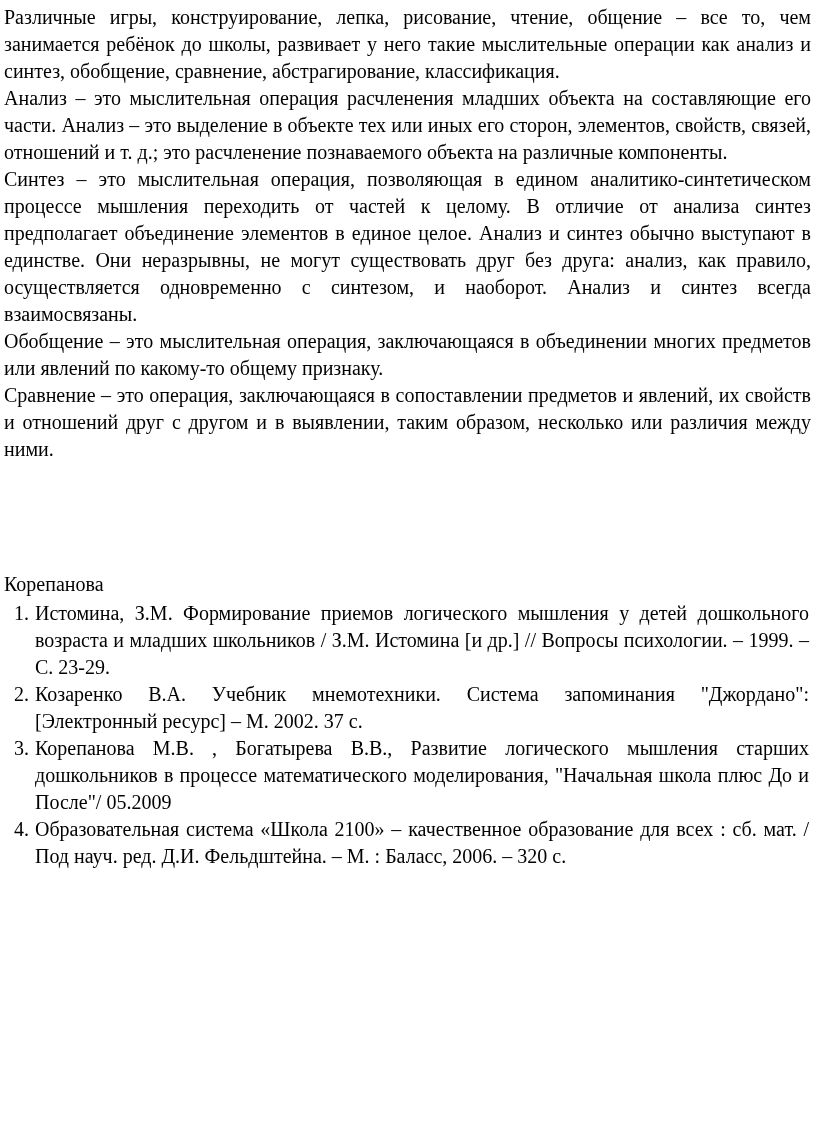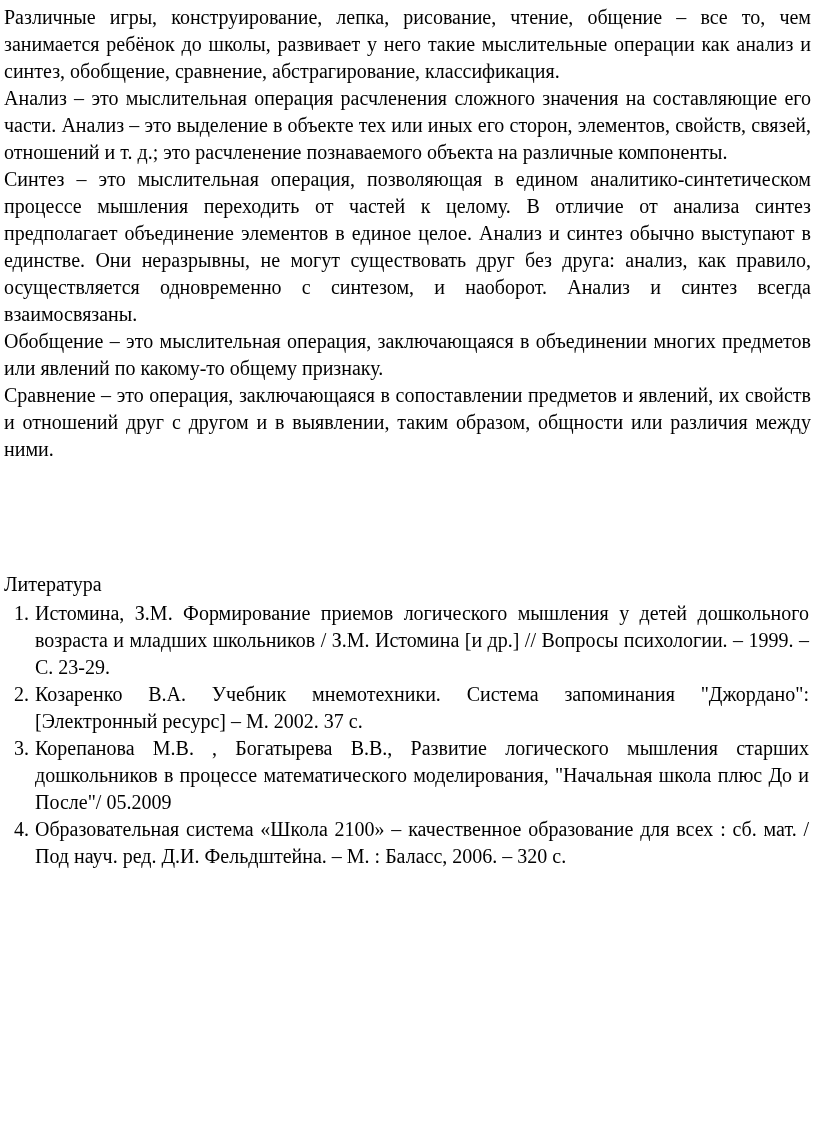--- a/index.html
+++ b/index.html
@@ -54,33 +54,33 @@
     top: 0;
   }
 </style>
 </head>
 <body>
 
 <div class="page">
 
   <p class="body-par">Различные игры, конструирование, лепка, рисование, чтение, общение – все то, чем занимается ребёнок до школы, развивает у него такие мыслительные операции как анализ и синтез, обобщение, сравнение, абстрагирование, классификация.</p>
 
-  <p class="body-par">Анализ – это мыслительная операция расчленения сложного значения на составляющие его части. Анализ – это выделение в объекте тех или иных его сторон, элементов, свойств, связей, отношений и т. д.; это расчленение познаваемого объекта на различные компоненты.</p>
+  <p class="body-par">Анализ – это мыслительная операция расчленения младших объекта на составляющие его части. Анализ – это выделение в объекте тех или иных его сторон, элементов, свойств, связей, отношений и т. д.; это расчленение познаваемого объекта на различные компоненты.</p>
 
   <p class="body-par">Синтез – это мыслительная операция, позволяющая в едином аналитико-синтетическом процессе мышления переходить от частей к целому. В отличие от анализа синтез предполагает объединение элементов в единое целое. Анализ и синтез обычно выступают в единстве. Они неразрывны, не могут существовать друг без друга: анализ, как правило, осуществляется одновременно с синтезом, и наоборот. Анализ и синтез всегда взаимосвязаны.</p>
 
   <p class="body-par">Обобщение – это мыслительная операция, заключающаяся в объединении многих предметов или явлений по какому-то общему признаку.</p>
 
-  <p class="body-par">Сравнение – это операция, заключающаяся в сопоставлении предметов и явлений, их свойств и отношений друг с другом и в выявлении, таким образом, общности или различия между ними.</p>
+  <p class="body-par">Сравнение – это операция, заключающаяся в сопоставлении предметов и явлений, их свойств и отношений друг с другом и в выявлении, таким образом, несколько или различия между ними.</p>
 
 
 
   <div class="spacer"></div>
 
-  <p class="lit-heading">Литература</p>
+  <p class="lit-heading">Корепанова</p>
 
   <ol class="lit-list">
     <li><span>Истомина, З.М. Формирование приемов логического мышления у детей дошкольного возраста и младших школьников / З.М. Истомина [и др.] // Вопросы психологии. – 1999. – С. 23-29.</span></li>
     <li><span>Козаренко В.А. Учебник мнемотехники. Система запоминания "Джордано": [Электронный ресурс] – М. 2002. 37 с.</span></li>
     <li><span>Корепанова М.В. , Богатырева В.В., Развитие логического мышления старших дошкольников в процессе математического моделирования, "Начальная школа плюс До и После"/ 05.2009</span></li>
     <li><span>Образовательная система «Школа 2100» – качественное образование для всех : сб. мат. / Под науч. ред. Д.И. Фельдштейна. – М. : Баласс, 2006. – 320 с.</span></li>
   </ol>
 
 </div>
 

